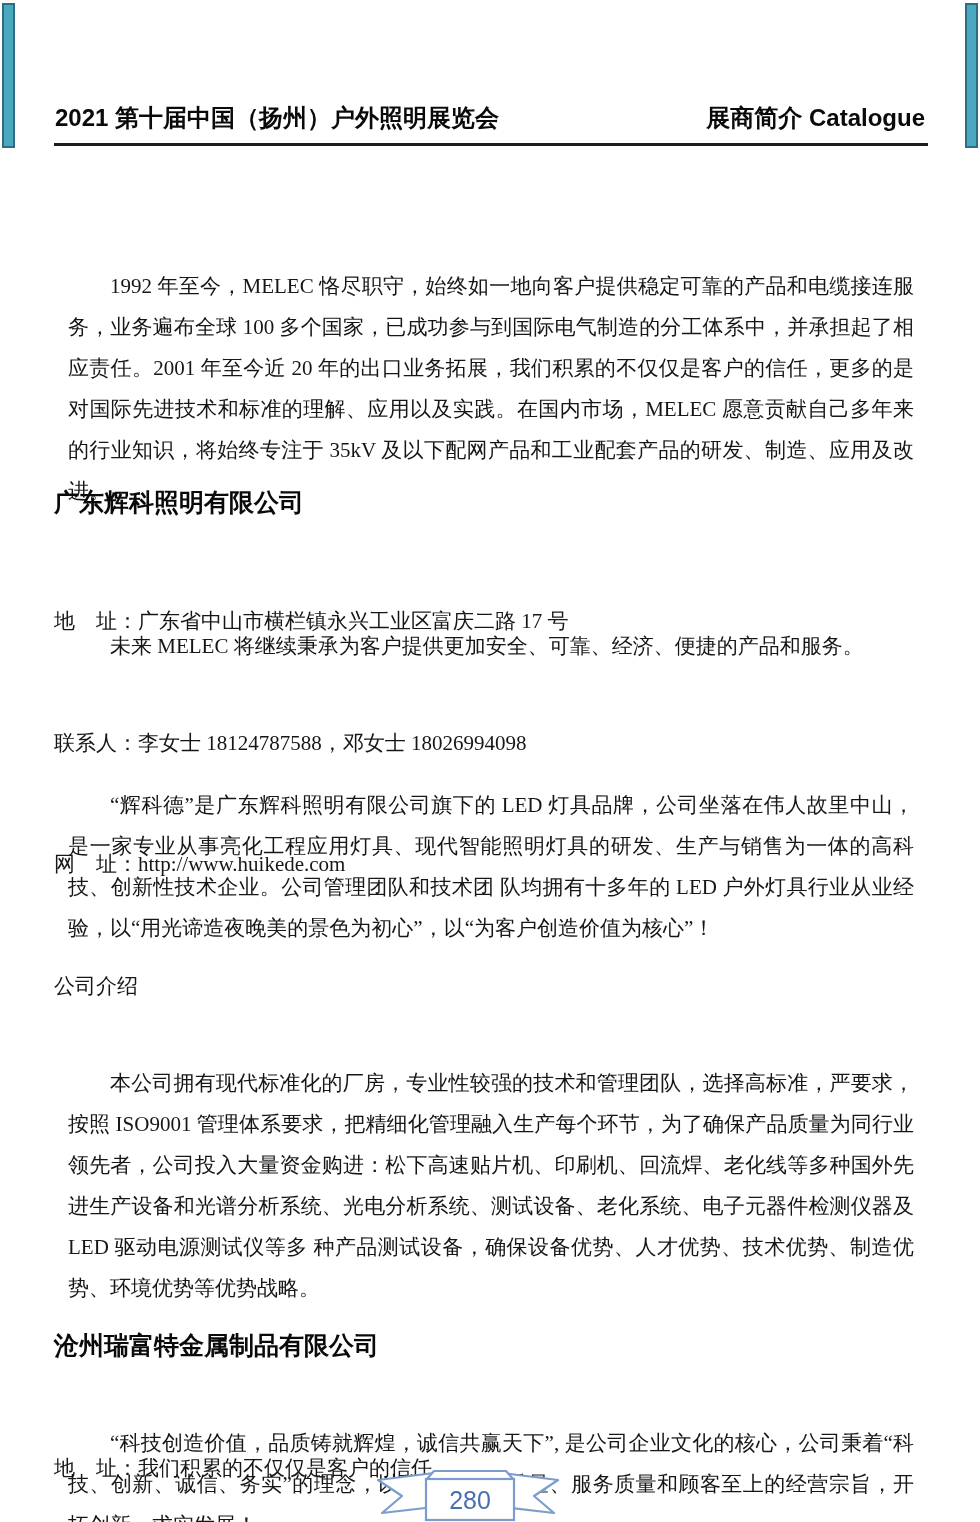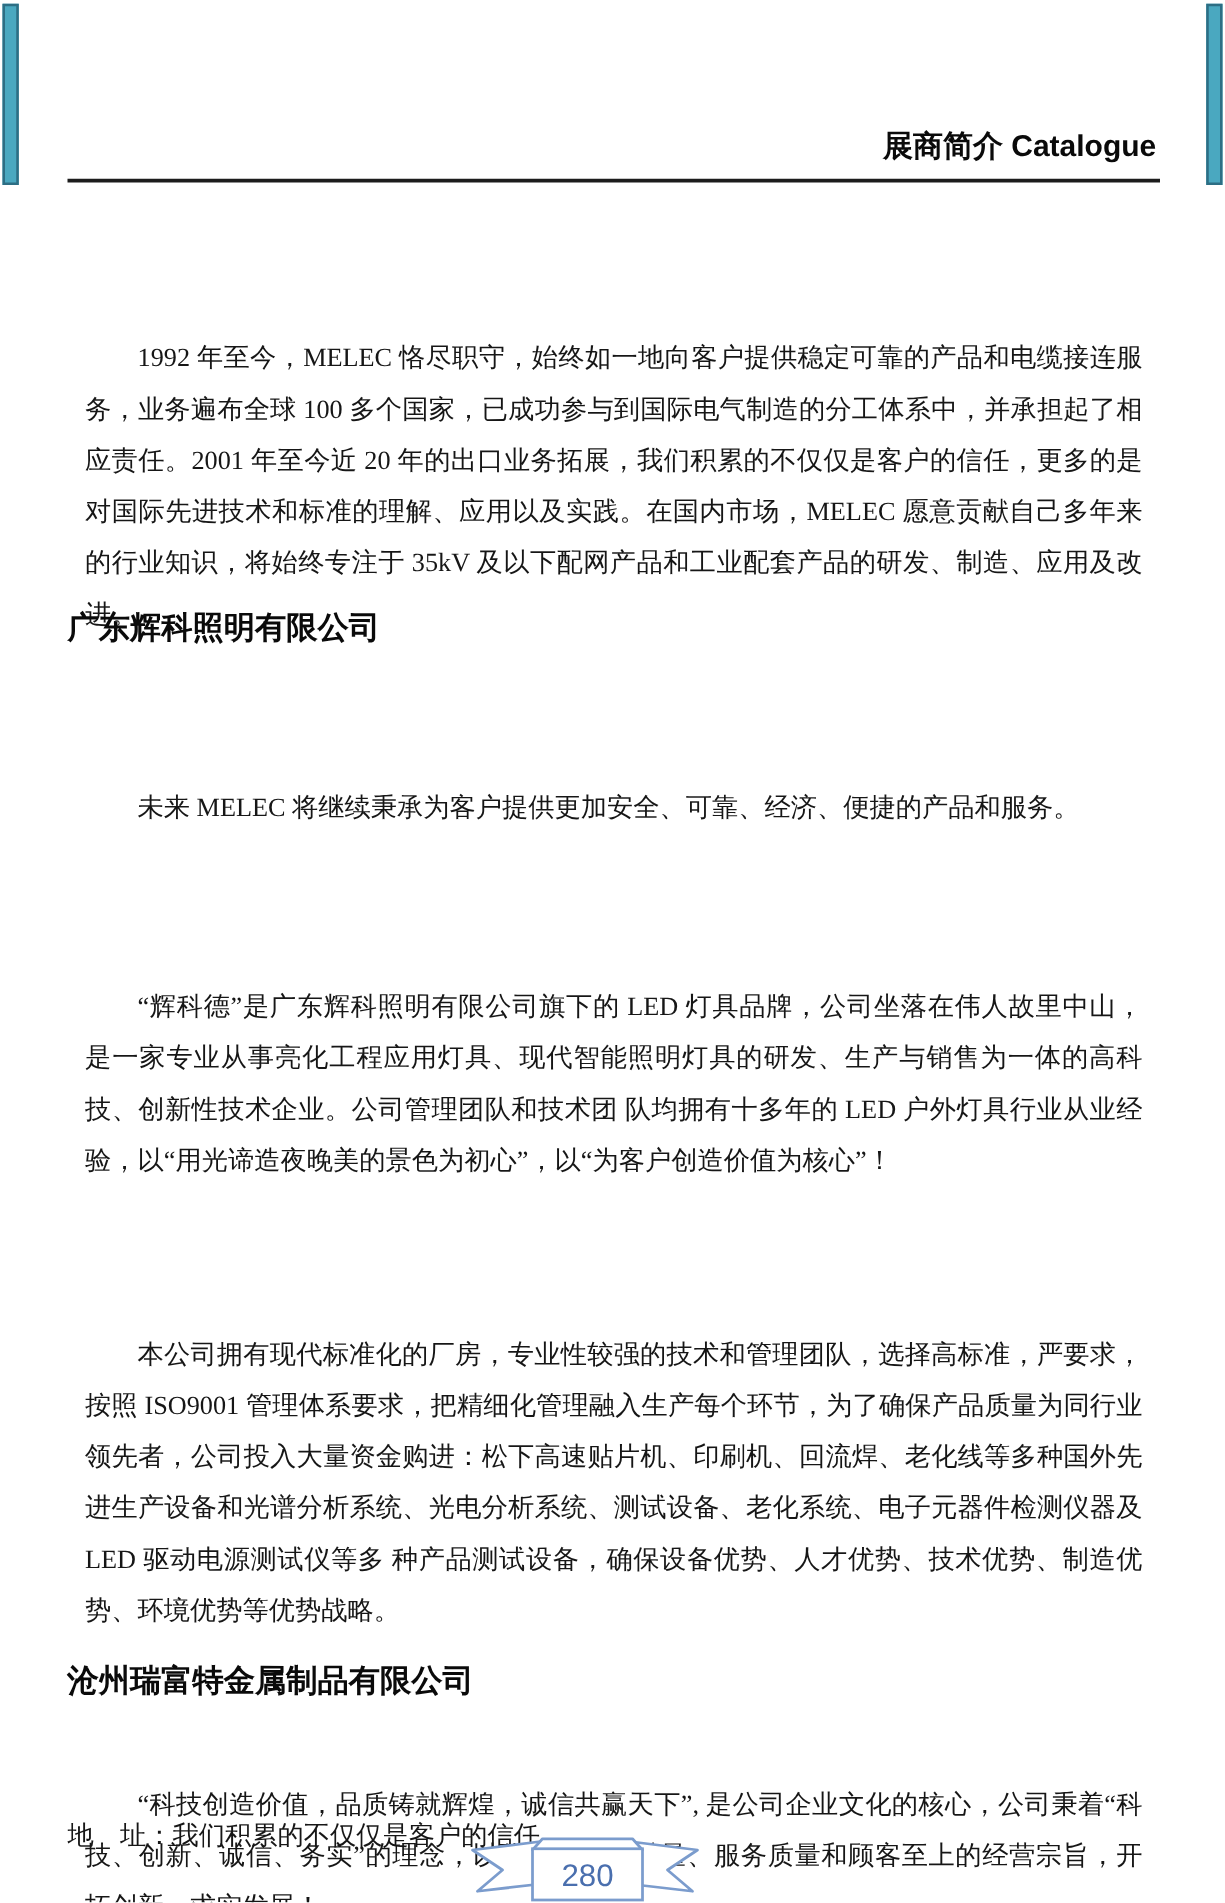--- a/index.html
+++ b/index.html
@@ -136,30 +136,37 @@
   }
 </style>
 </head>
 <body>
 
 <div class="page">
 
   <div class="corner-bar left"></div>
   <div class="corner-bar right"></div>
 
+  <div class="header-left">2021 第十届中国（扬州）户外照明展览会</div>
   <div class="header-right">展商简介 Catalogue</div>
   <div class="header-rule"></div>
 
   <div class="textblock intro-block">
     <p>1992 年至今，MELEC 恪尽职守，始终如一地向客户提供稳定可靠的产品和电缆接连服务，业务遍布全球 100 多个国家，已成功参与到国际电气制造的分工体系中，并承担起了相应责任。2001 年至今近 20 年的出口业务拓展，我们积累的不仅仅是客户的信任，更多的是对国际先进技术和标准的理解、应用以及实践。在国内市场，MELEC 愿意贡献自己多年来的行业知识，将始终专注于 35kV 及以下配网产品和工业配套产品的研发、制造、应用及改进。</p>
     <p>未来 MELEC 将继续秉承为客户提供更加安全、可靠、经济、便捷的产品和服务。</p>
   </div>
 
   <div class="company-name c1-name">广东辉科照明有限公司</div>
 
+  <div class="fields c1-fields">
+    <div class="field-row"><span>地　址：</span><span>广东省中山市横栏镇永兴工业区富庆二路 17 号</span></div>
+    <div class="field-row"><span>联系人：</span><span>李女士 18124787588，邓女士 18026994098</span></div>
+    <div class="field-row"><span>网　址：</span><span>http://www.huikede.com</span></div>
+    <div class="field-row">公司介绍</div>
+  </div>
 
   <div class="textblock c1-paras">
     <p>“辉科德”是广东辉科照明有限公司旗下的 LED 灯具品牌，公司坐落在伟人故里中山，是一家专业从事亮化工程应用灯具、现代智能照明灯具的研发、生产与销售为一体的高科技、创新性技术企业。公司管理团队和技术团 队均拥有十多年的 LED 户外灯具行业从业经验，以“用光谛造夜晚美的景色为初心”，以“为客户创造价值为核心”！</p>
     <p>本公司拥有现代标准化的厂房，专业性较强的技术和管理团队，选择高标准，严要求，按照 ISO9001 管理体系要求，把精细化管理融入生产每个环节，为了确保产品质量为同行业领先者，公司投入大量资金购进：松下高速贴片机、印刷机、回流焊、老化线等多种国外先进生产设备和光谱分析系统、光电分析系统、测试设备、老化系统、电子元器件检测仪器及 LED 驱动电源测试仪等多 种产品测试设备，确保设备优势、人才优势、技术优势、制造优势、环境优势等优势战略。</p>
     <p>“科技创造价值，品质铸就辉煌，诚信共赢天下”, 是公司企业文化的核心，公司秉着“科技、创新、诚信、务实”的理念，以优质的产品质量、服务质量和顾客至上的经营宗旨，开拓创新，求实发展！</p>
     
   </div>
 
   <div class="company-name c2-name">沧州瑞富特金属制品有限公司</div>
 

